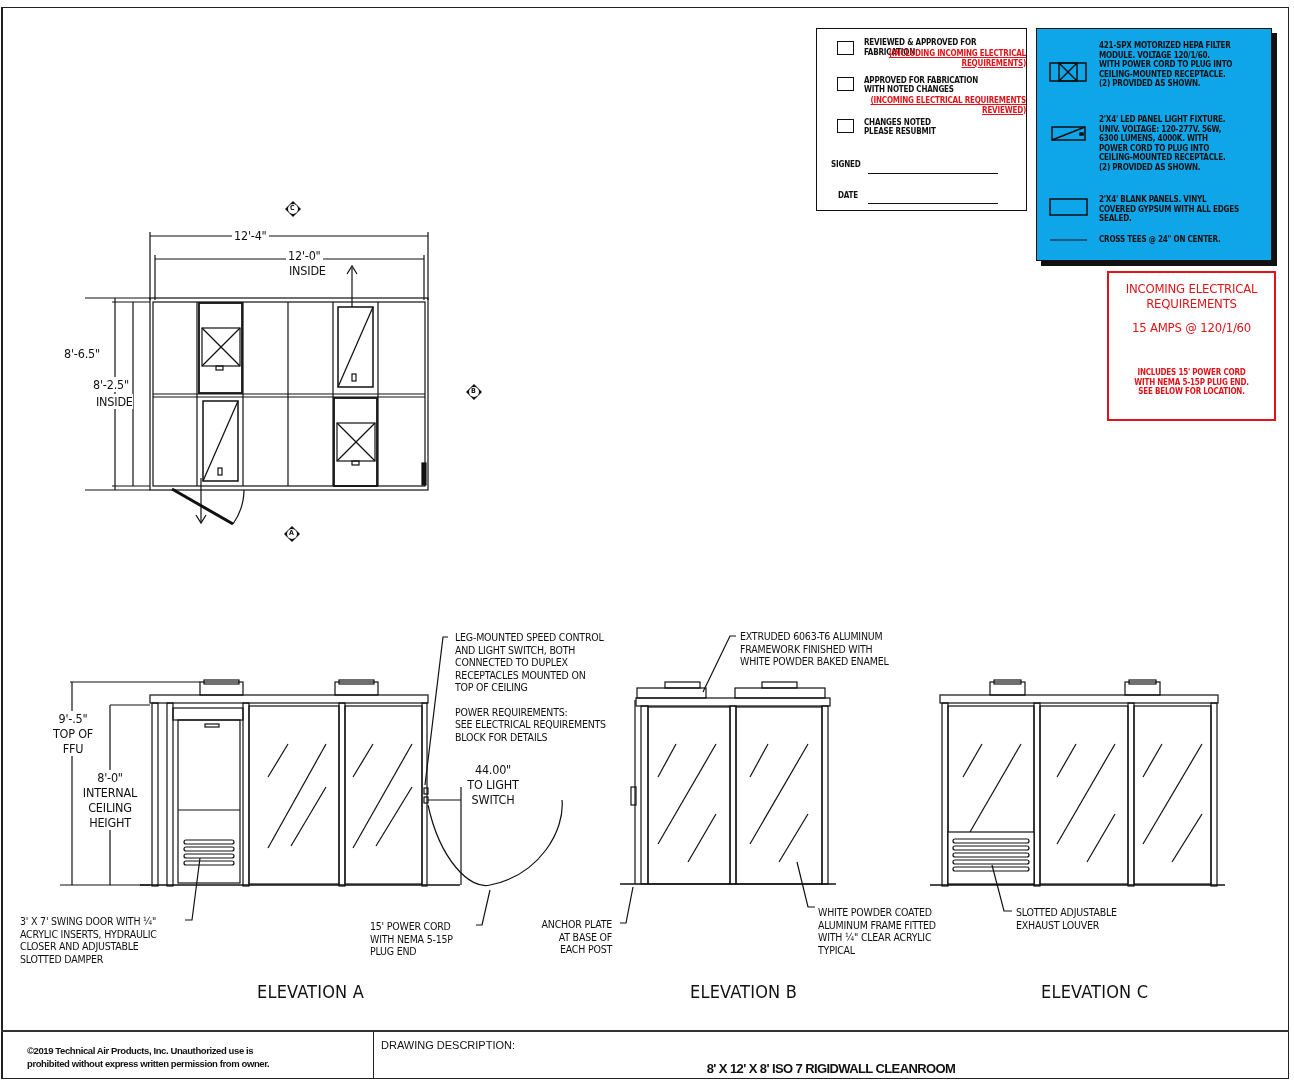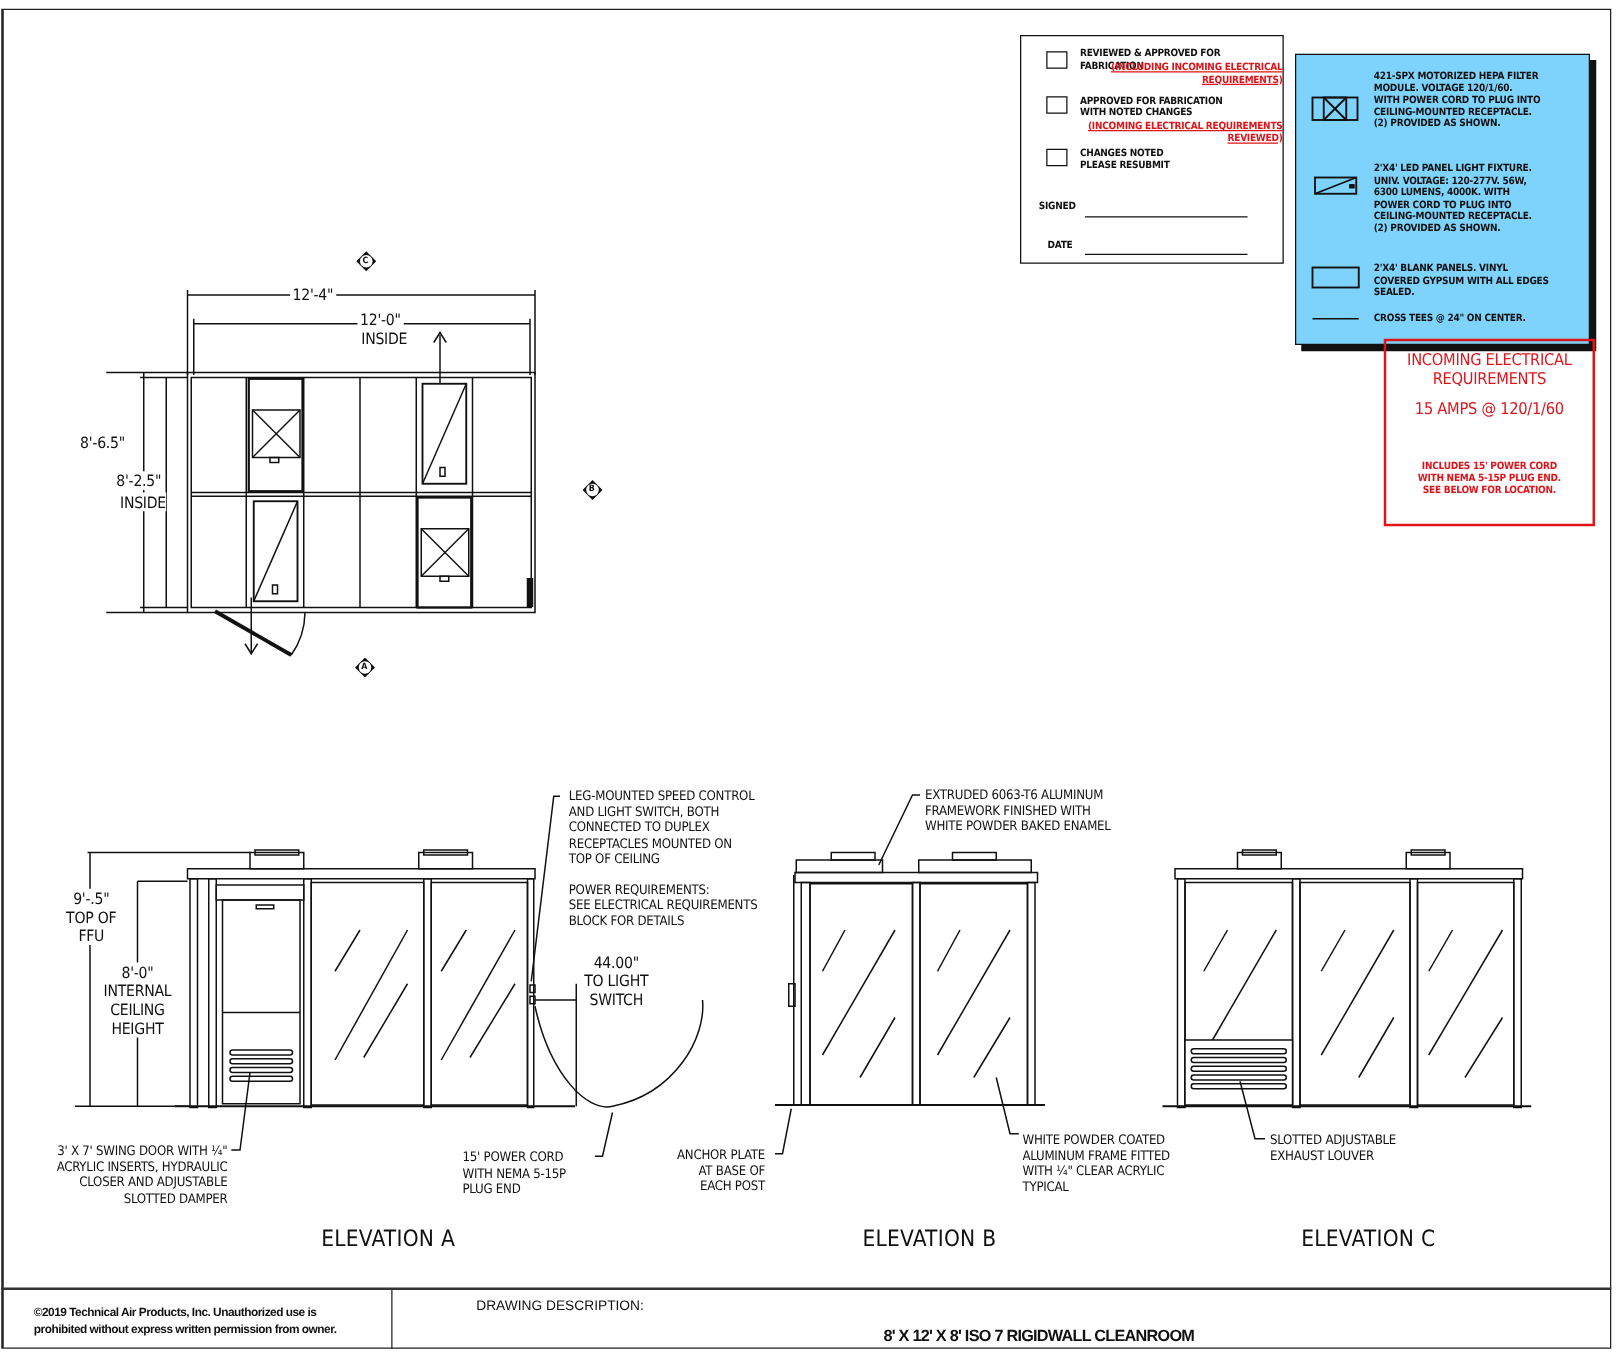--- a/index.html
+++ b/index.html
@@ -11,24 +11,24 @@
   .small { font-size:8px; line-height:9.5px; font-weight:bold; }
   .note { font-size:10.5px; line-height:12.5px; }
   .dim { font-size:12.5px; line-height:15px; }
   .red { color:#e0141a; }
   .u { text-decoration:underline; text-decoration-thickness:1px;text-align:right; }
   
   .approval { left:816px; top:28px; width:211px; height:183px; border:1.5px solid #111; box-sizing:border-box; }
   .chk { position:absolute; width:17px; height:14px; border:1.5px solid #111; box-sizing:border-box; }
   .sigline { position:absolute; height:0; border-top:1.2px solid #111; }
   
-  .legend { left:1036px; top:43px; width:236px; height:233px; border:1.5px solid #111; box-sizing:border-box; box-shadow:5px 5px 0 #111; background:#7dd3fc; }
+  .legend { left:1036px; top:28px; width:236px; height:233px; border:1.5px solid #111; box-sizing:border-box; box-shadow:5px 5px 0 #111; background:#0ea5e9; }
   .elec { left:1107px; top:271px; width:169px; height:150px; border:2px solid #e0141a; box-sizing:border-box; text-align:center; }
   .title-block { left:1px; top:1030px; width:1288px; height:49px; border-top:2px solid #333; box-sizing:border-box; }
-  .tb-left { position:absolute; left:0; top:0; width:313px; height:47px; border-right:1px solid #222; box-sizing:border-box; }
+  .tb-left { position:absolute; left:0; top:0; width:373px; height:47px; border-right:1px solid #222; box-sizing:border-box; }
   .tb-copy { position:absolute; left:26px; top:13px; font-size:9.5px; line-height:12.5px; font-weight:bold; letter-spacing:-0.4px; }
   .tb-desc-label { position:absolute; left:380px; top:7px; font-size:11px; letter-spacing:0; color:#111; }
   .tb-desc { position:absolute; left:380px; width:900px; top:29px; text-align:center; font-weight:bold; font-size:13px; letter-spacing:-0.6px; }
   .elev-label { font-size:18px; letter-spacing:0.2px; }
 </style>
 </head>
 <body>
 
 <div class="frame"></div>
 
@@ -316,21 +316,21 @@
   <div style="height:12px"></div>
   <div>POWER REQUIREMENTS:</div>
     <div>SEE ELECTRICAL REQUIREMENTS</div>
     <div>BLOCK FOR DETAILS</div>
 </div>
 <div class="abs cad dim" style="left:463px;top:762px;text-align:center;width:60px">
   <div>44.00"</div>
     <div>TO LIGHT</div>
     <div>SWITCH</div>
 </div>
-<div class="abs cad note" style="left:20px;top:915px;width:162px;text-align:right">
+<div class="abs cad note" style="left:20px;top:915px;width:162px;text-align:left">
   <div>3' x 7' SWING DOOR WITH ¼"</div>
     <div>ACRYLIC INSERTS, HYDRAULIC</div>
     <div>CLOSER AND ADJUSTABLE</div>
     <div>SLOTTED DAMPER</div>
 </div>
 <div class="abs cad note" style="left:370px;top:920px;width:104px;text-align:left">
   <div>15' POWER CORD</div>
     <div>WITH NEMA 5-15P</div>
     <div>PLUG END</div>
 </div>

